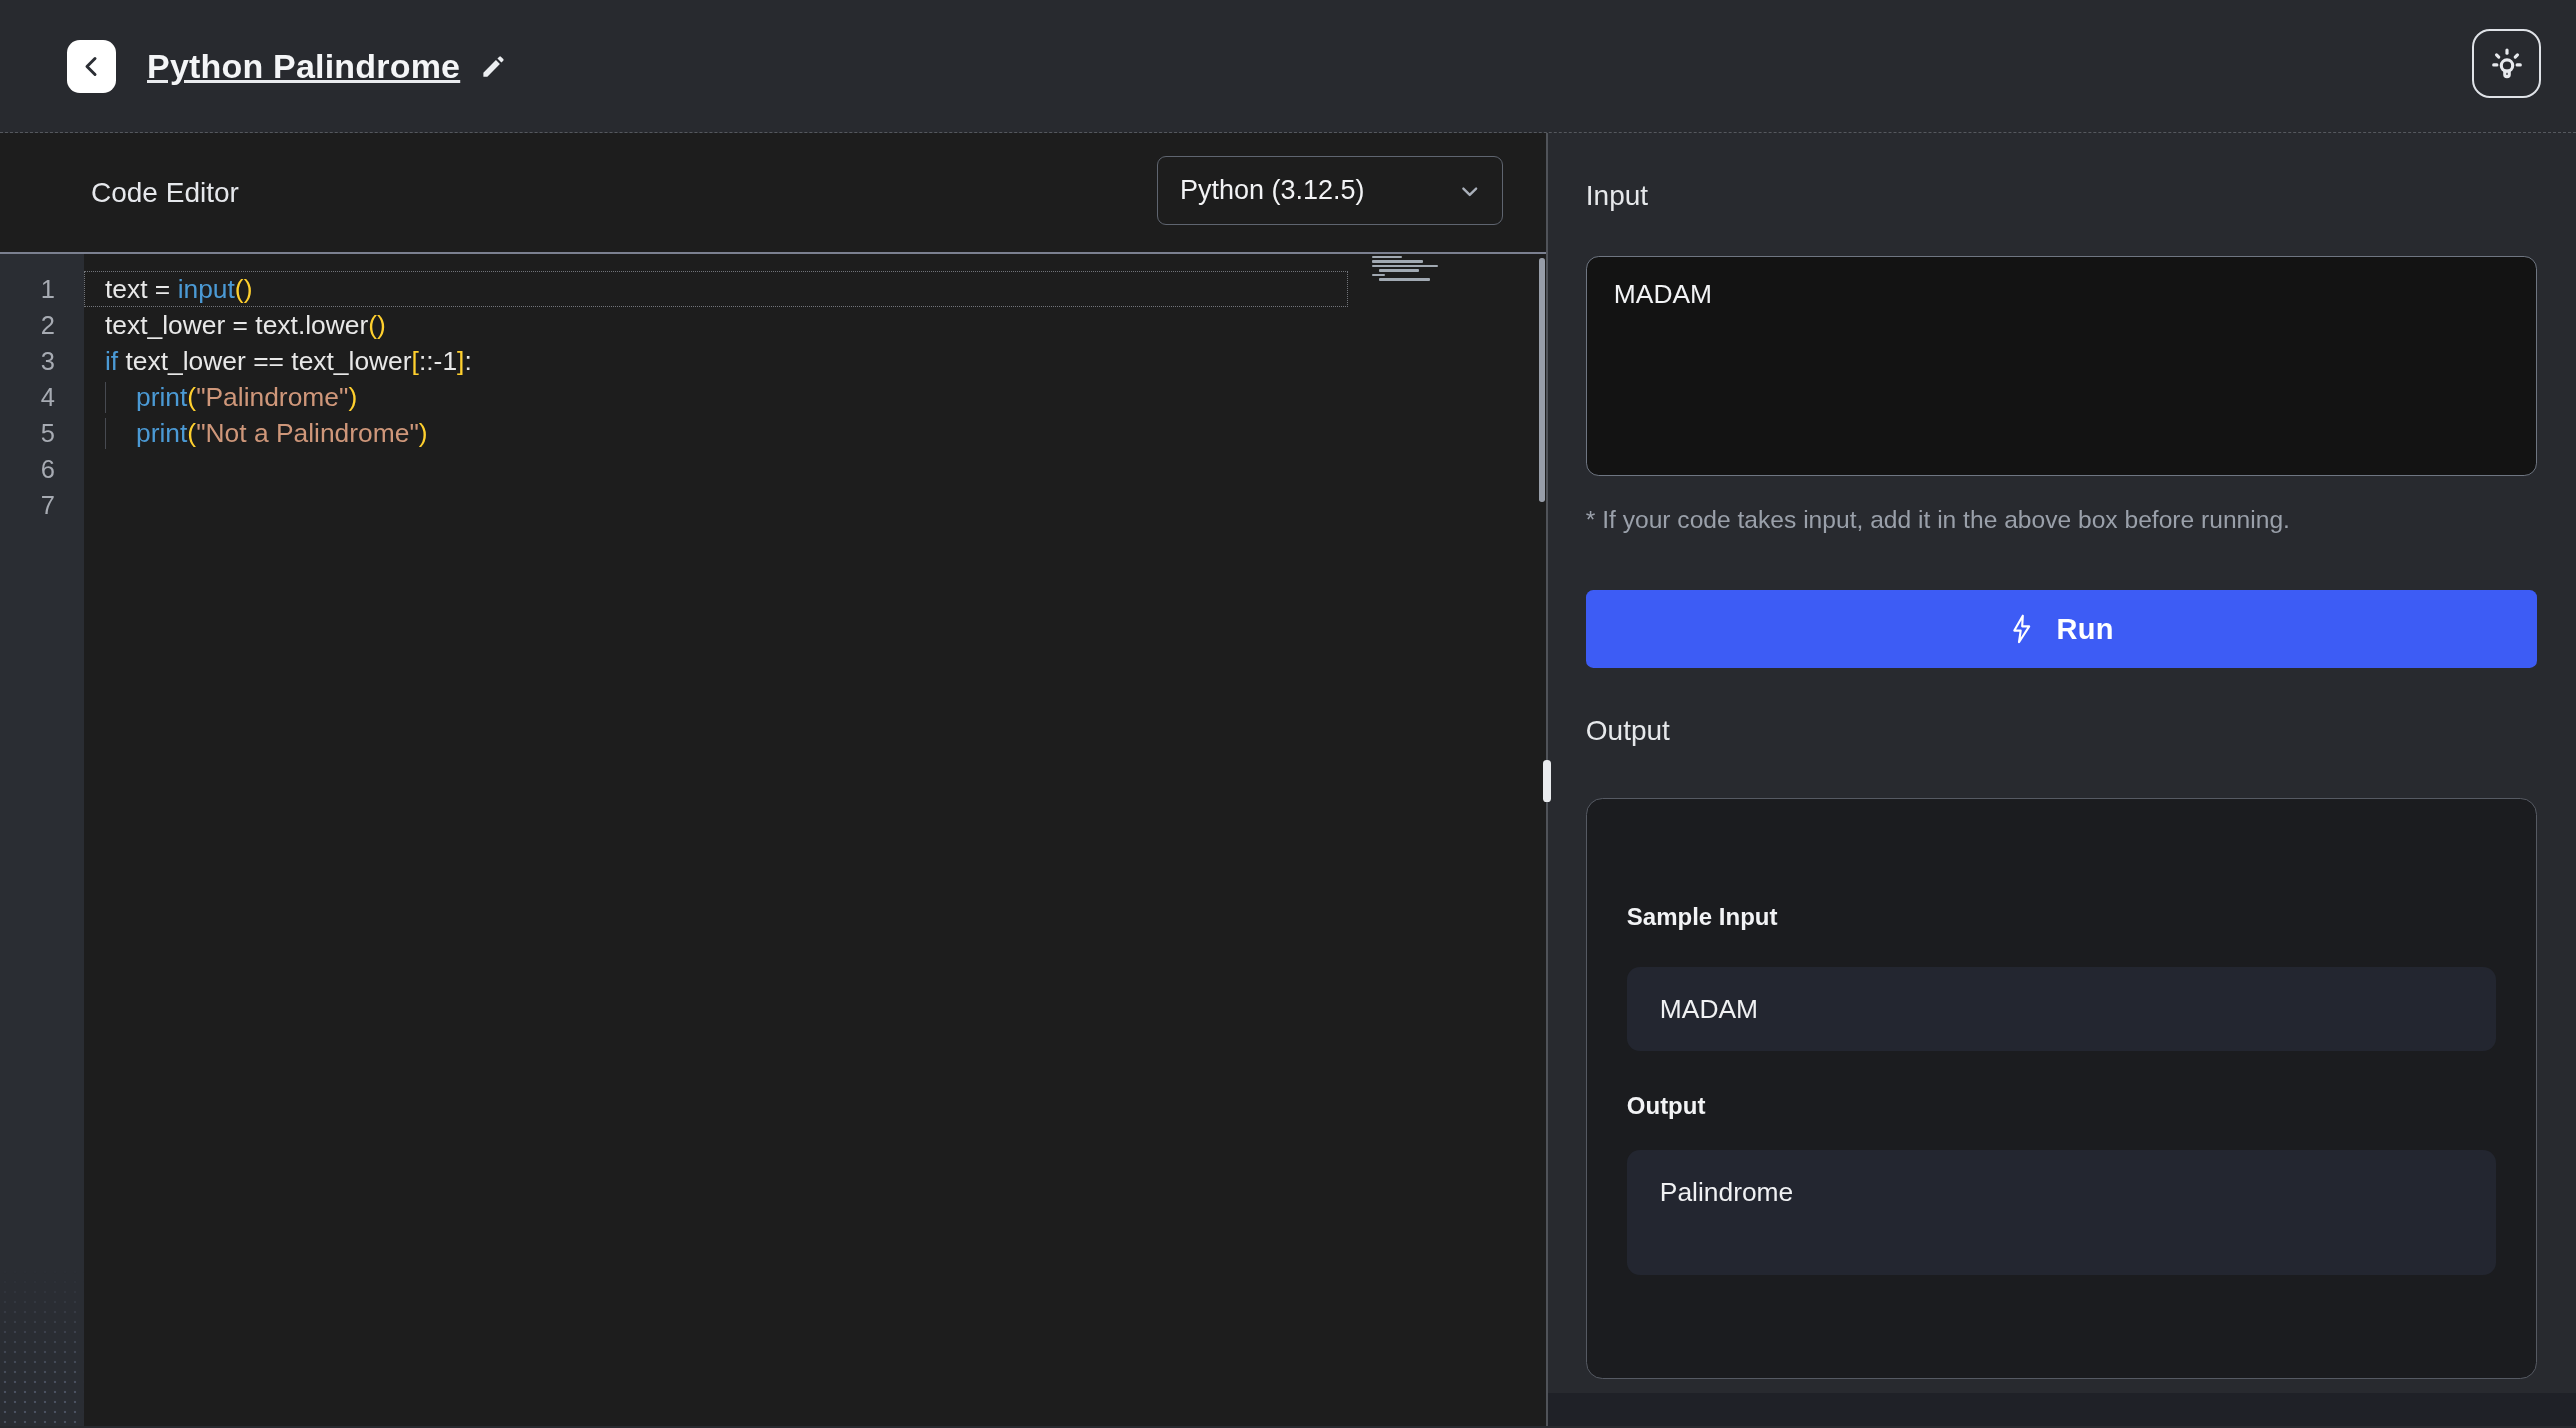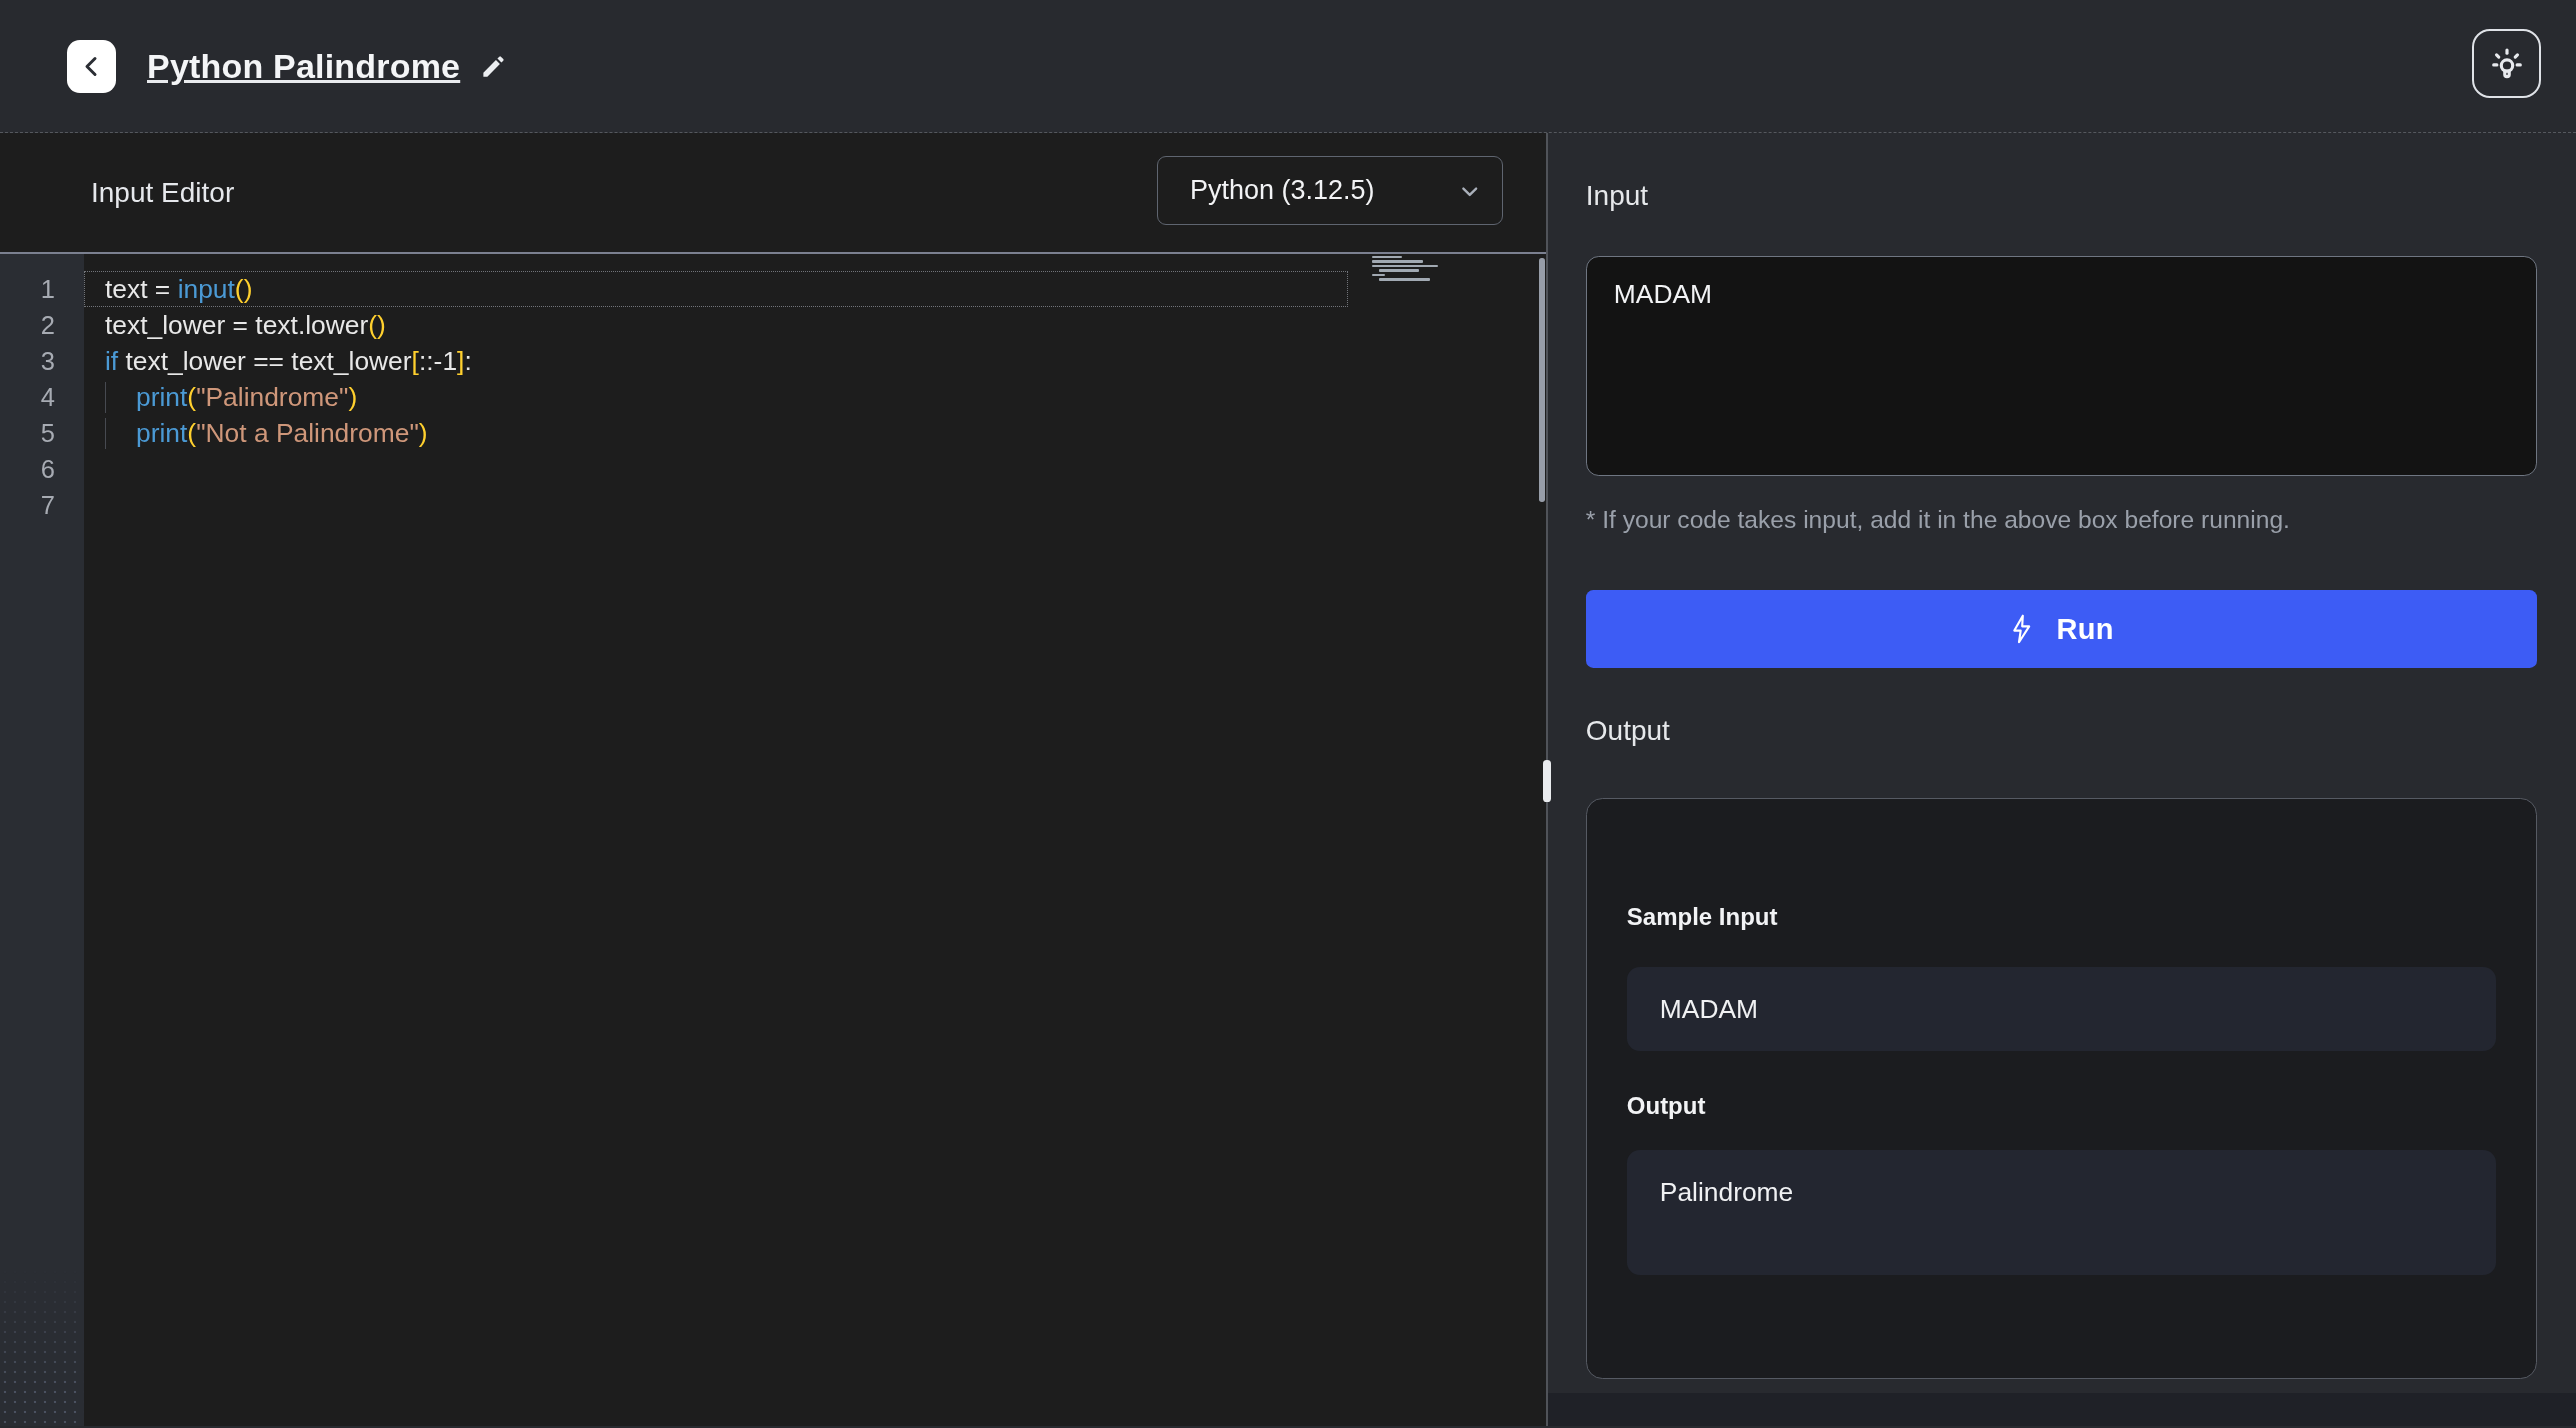--- a/index.html
+++ b/index.html
@@ -50,21 +50,21 @@
     display:flex; align-items:center; position:relative;
     background:#1d1d1d;
   }
   .editor-title { font-size:28px; color:#e6e8ec; font-weight:500; margin-left:91px; }
   .lang-select {
     position:absolute; right:43px; top:23px;
     width:346px; height:69px;
     border:1.8px solid #5f6570; border-radius:9px;
     background:transparent; color:#f2f3f5;
     display:flex; align-items:center;
-    font-size:27px; padding-left:32px; cursor:pointer;
+    font-size:27px; padding-left:22px; cursor:pointer;
   }
   .lang-select .chev { position:absolute; right:20px; top:22px; color:#aab0ba; }
 
   .editor-area { flex:1; display:flex; position:relative; }
   .gutter {
     width:84px; background:#2a2d33; padding-top:17.3px;
     display:flex; flex-direction:column; align-items:flex-end;
   }
   .gutter-num {
     height:36px; line-height:36px; padding-right:29px;
@@ -202,21 +202,21 @@
         <line x1="18.4" y1="12.6" x2="20.4" y2="12.6"></line>
       </svg>
     </span>
   </button>
 </header>
 
 <div class="main">
 
   <section class="editor-panel">
     <div class="editor-toolbar">
-      <span class="editor-title">Input Editor</span>
+      <span class="editor-title">Code Editor</span>
       <div class="lang-select">
         <span>Python (3.12.5)</span>
         <span class="chev">
           <svg width="25.5" height="25.5" viewBox="0 0 24 24" fill="none" stroke="currentColor" stroke-width="2.2" stroke-linecap="round" stroke-linejoin="round">
               <polyline points="6 9 12 15 18 9"></polyline>
             </svg>
         </span>
       </div>
     </div>
 

